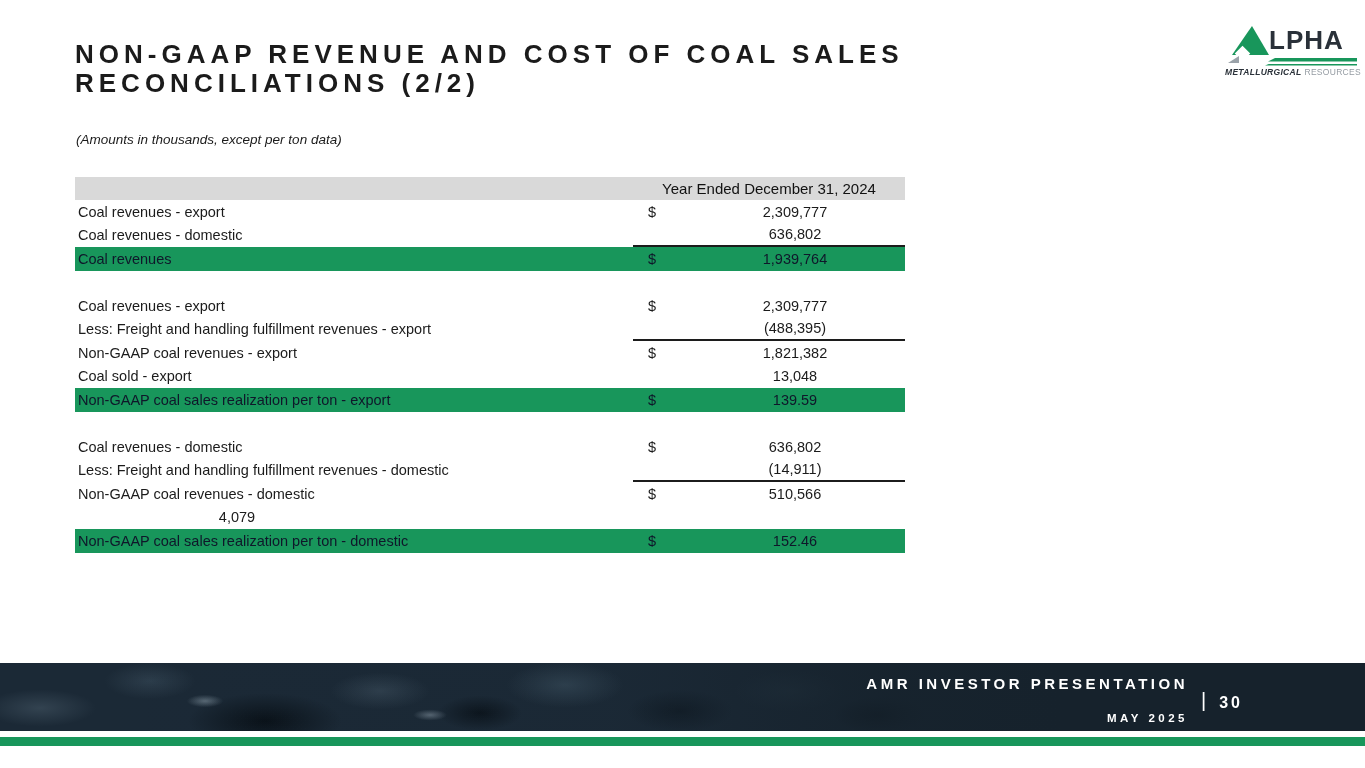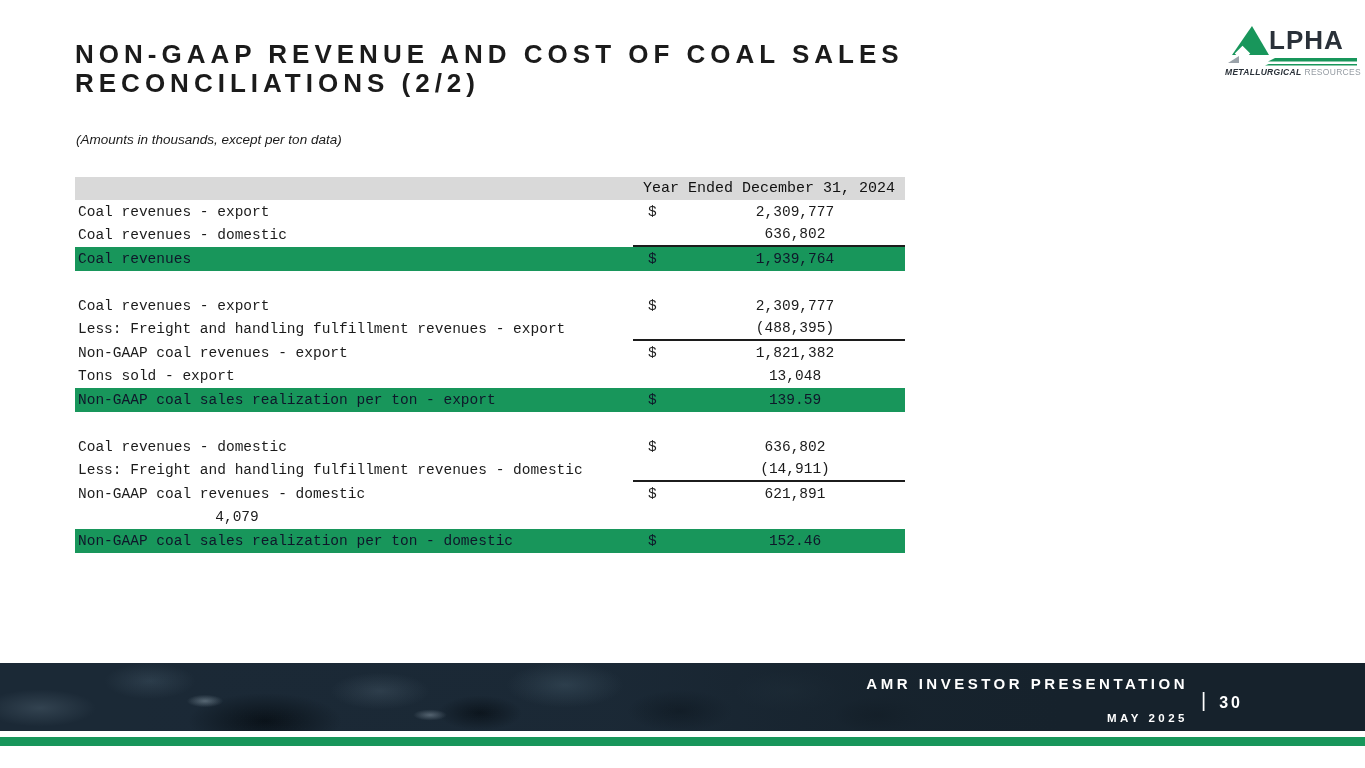--- a/index.html
+++ b/index.html
@@ -39,21 +39,21 @@
   .logo-stripe1 { position:absolute; left:43px; top:33px; width:89px; height:3.5px;
     background:var(--accent); clip-path:polygon(7px 0, 100% 0, 100% 100%, 0 100%); }
   .logo-stripe2 { position:absolute; left:40px; top:38.5px; width:92px; height:2px;
     background:var(--accent); clip-path:polygon(5px 0, 100% 0, 100% 100%, 0 100%); }
   .logo-sub { position:absolute; left:0; top:42px; width:132px; display:flex; gap:3px; }
   .logo-sub-bold { font-size:8.5px; font-weight:bold; font-style:italic;
     letter-spacing:0.3px; color:#2a3139; }
   .logo-sub-light { font-size:8.5px; letter-spacing:0.3px; color:#949ba2; }
 
   
-  .recon-table { position:absolute; left:75px; top:177px; width:830px;font-family:Liberation Mono, monospace; }
+  .recon-table { position:absolute; left:75px; top:177px; width:830px; }
   .thead { display:flex; height:23px; background:var(--header-gray); align-items:center; }
   .thead-spacer { flex:1; }
   .thead-label { width:272px; text-align:center; font-size:15px; color:#111; }
   .table-section { }
   .table-section + .table-section { margin-top:23.5px; }
   .row { display:flex; height:23.5px; align-items:center; font-size:14.5px; color:#1b1b1b; }
   .cell-label { flex:1; padding-left:3px; white-space:nowrap; }
   .num-group { width:272px; height:100%; display:flex; align-items:center; }
   .cell-dollar { width:62px; padding-left:15px; }
   .cell-value { flex:1; text-align:center; padding-right:10px; }
@@ -174,21 +174,21 @@
     </div>
   </div>
           <div class="row">
     <div class="cell-label">Non-GAAP coal revenues - export</div>
     <div class="num-group">
       <div class="cell-dollar">$</div>
       <div class="cell-value">1,821,382</div>
     </div>
   </div>
           <div class="row">
-    <div class="cell-label">Tons sold - export</div>
+    <div class="cell-label">Coal sold - export</div>
     <div class="num-group">
       <div class="cell-dollar"></div>
       <div class="cell-value">13,048</div>
     </div>
   </div>
           <div class="row highlight">
     <div class="cell-label">Non-GAAP coal sales realization per ton - export</div>
     <div class="num-group">
       <div class="cell-dollar">$</div>
       <div class="cell-value">139.59</div>
@@ -207,21 +207,21 @@
     <div class="cell-label">Less: Freight and handling fulfillment revenues - domestic</div>
     <div class="num-group">
       <div class="cell-dollar"></div>
       <div class="cell-value">(14,911)</div>
     </div>
   </div>
           <div class="row">
     <div class="cell-label">Non-GAAP coal revenues - domestic</div>
     <div class="num-group">
       <div class="cell-dollar">$</div>
-      <div class="cell-value">621,891</div>
+      <div class="cell-value">510,566</div>
     </div>
   </div>
           <div class="row">
     <div class="num-group">
       <div class="cell-dollar"></div>
       <div class="cell-value">4,079</div>
     </div>
   </div>
           <div class="row highlight">
     <div class="cell-label">Non-GAAP coal sales realization per ton - domestic</div>

